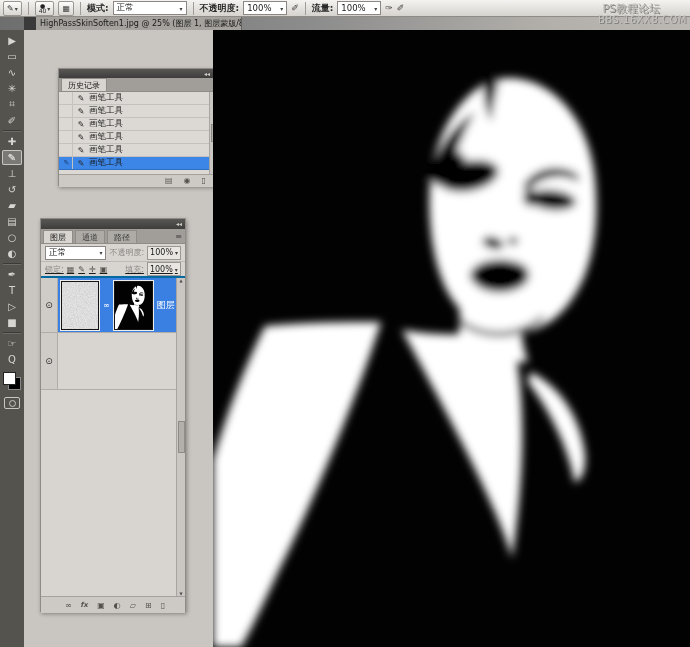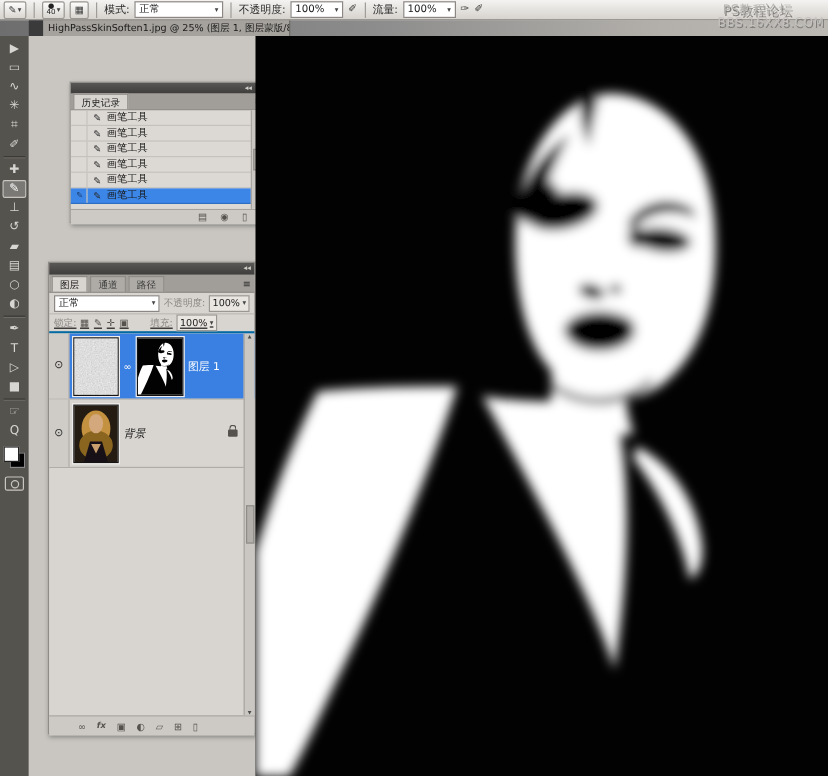--- a/index.html
+++ b/index.html
@@ -8,21 +8,21 @@
   .abs{position:absolute;}
 
   
   #options{left:0;top:0;width:690px;height:17px;background:linear-gradient(#f4f3f1,#d6d3ce);
            border-bottom:1px solid #8f8c88;display:flex;align-items:center;gap:4px;
            padding:0 3px;box-sizing:border-box;}
   .opt-btn{height:13px;display:flex;align-items:center;gap:1px;padding:0 3px;
            border:1px solid #9a9793;background:linear-gradient(#fdfdfc,#d9d6d1);
            border-radius:2px;font-size:8px;color:#3a3a3a;}
   .opt-sep{width:1px;height:13px;background:#a09d99;margin:0 2px;}
-  .opt-label{font-size:9px;color:#2a2a2a;white-space:nowrap;}
+  .opt-label{font-size:9px;color:#2a2a2a;white-space:nowrap;font-weight:bold;}
   .opt-select{height:12px;background:#fff;border:1px solid #8a8784;display:flex;
               align-items:center;justify-content:space-between;padding:0 3px;font-size:8.5px;}
   .caret{font-size:6px;color:#444;}
   .bsz{display:flex;flex-direction:column;align-items:center;justify-content:center;
        font-size:6px;line-height:5px;color:#222;}
   .airb{font-size:9px;color:#4a4745;}
 
   
   #watermark{right:0;top:0;width:180px;height:28px;z-index:60;pointer-events:none;}
   .wm1{position:absolute;left:3px;top:3px;font-size:10px;color:#8d8d8d;white-space:nowrap;}
@@ -80,21 +80,21 @@
   .hrow.sel{background:#3c86e8;border-bottom-color:#2e6fc4;}
   .hscroll{position:absolute;right:0;top:0;width:12px;height:82px;background:#cac7c2;
            border-left:1px solid #a8a5a0;display:flex;flex-direction:column;
            justify-content:space-between;align-items:center;font-size:5px;color:#4a4a4a;}
   .sthumb{width:8px;height:16px;background:#b3b0ab;border:1px solid #8f8c88;}
   .hfoot{height:12px;background:#cdcac5;border-top:1px solid #a5a29d;display:flex;
          justify-content:flex-end;align-items:center;gap:11px;padding-right:16px;}
   .hfbtn{font-size:8px;color:#55524e;line-height:8px;}
 
   
-  #layers{left:40px;top:218px;width:173px;height:394px;}
+  #layers{left:40px;top:218px;width:146px;height:394px;}
   .lctrl{display:flex;align-items:center;gap:3px;padding:0 4px;box-sizing:border-box;}
   .lc1{height:18px;border-bottom:1px solid #bdbab5;}
   .lc2{height:16px;border-bottom:2px solid #0369a1;text-decoration:underline;}
   .graylab{color:#8a8784;font-size:8px;white-space:nowrap;}
   .valbox{height:12px;background:#e9e6e1;border:1px solid #9a9793;display:flex;
           align-items:center;gap:2px;padding:0 2px;font-size:8px;}
   .lockic-g{font-size:8px;color:#55524e;margin-right:1px;}
   .llist{position:relative;height:318px;background:#d8d5d0;}
   .lrow{display:flex;align-items:stretch;border-bottom:1px solid #b0ada8;}
   .leye{width:16px;border-right:1px solid #b0ada8;display:flex;align-items:center;
@@ -413,32 +413,20 @@
           <svg class="thumb" width="37" height="47" viewBox="0 0 477 617" preserveAspectRatio="none">
             <use href="#maskArt"></use>
           </svg>
           <span class="lname">图层 1</span>
         </div>
       </div>
       <div class="lrow" style="height:56px">
         <div class="leye">
           <span>⊙</span>
         </div>
-        <div class="lbody">
-          <svg class="thumb" width="36" height="47">
-            <rect width="36" height="47" fill="#241c12"></rect>
-            <ellipse cx="18" cy="19" rx="12" ry="15" fill="#c3913f"></ellipse>
-            <ellipse cx="18" cy="33" rx="14" ry="12" fill="#8a651f"></ellipse>
-            <ellipse cx="18" cy="15" rx="6" ry="8" fill="#d2a87c"></ellipse>
-            <path d="M8 47 L13 30 L23 30 L28 47 Z" fill="#171017"></path>
-            <path d="M14 32 L18 40 L22 32 Z" fill="#caa06e"></path>
-          </svg>
-          <span class="lname it">背景</span>
-          <span class="lockic"></span>
-        </div>
       </div>
       <div class="lscroll">
         <span>▲</span>
         <span class="lsthumb"></span>
         <span>▼</span>
       </div>
     </div>
     <div class="lfoot">
       <span>∞</span>
       <span class="fx">fx</span>

